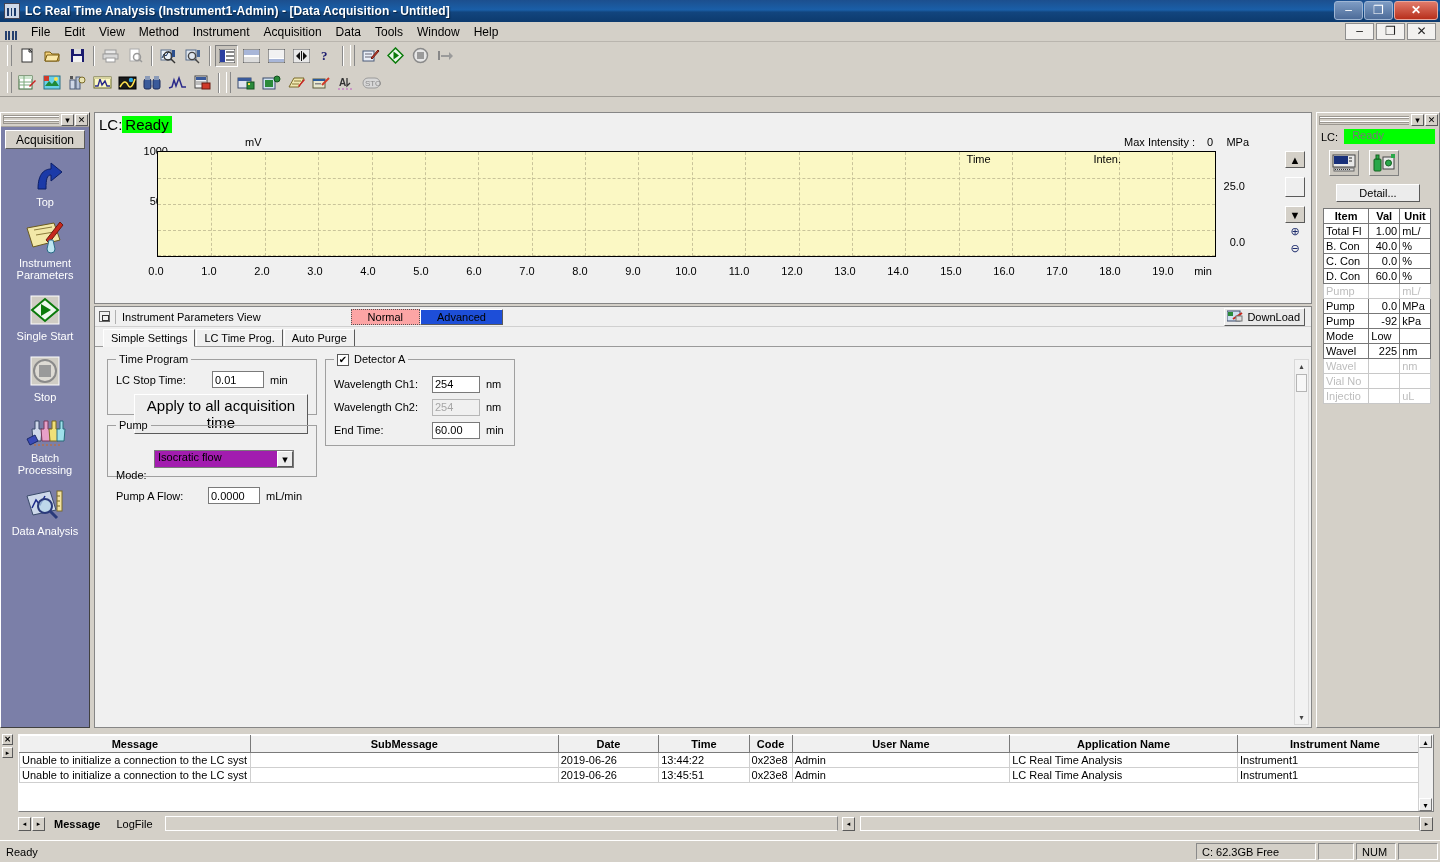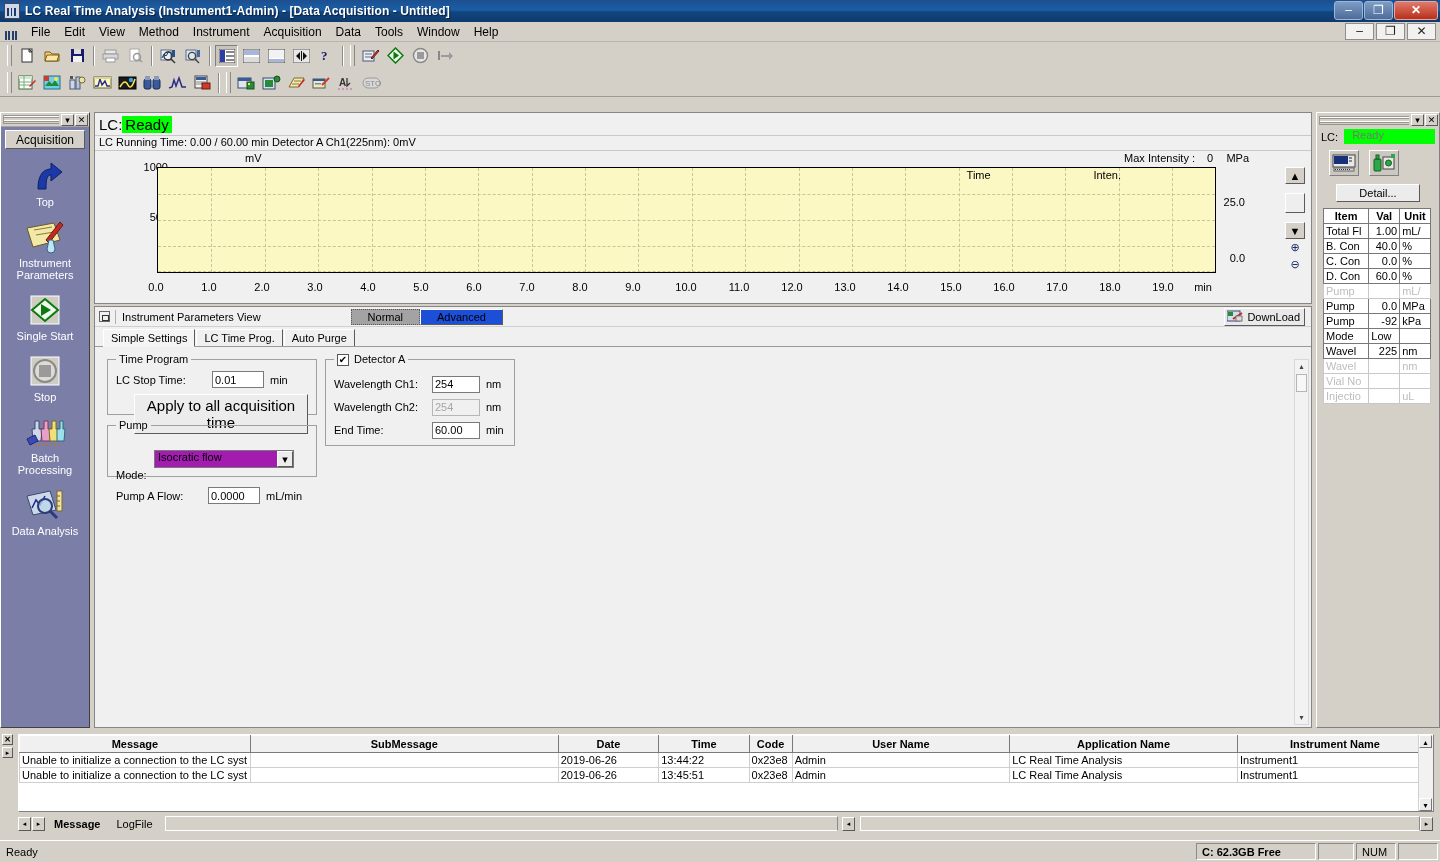--- a/index.html
+++ b/index.html
@@ -147,21 +147,21 @@
     position: absolute; left: 94px; top: 196px; right: 128px; bottom: 110px;
     background: #f0f0f0; border: 1px solid #868686;
   }
   .params-head { height: 20px; display:flex; align-items:center; padding-left:4px; border-bottom:1px solid #d0d0d0;}
   .collapse-box { width:11px; height:11px; border:1px solid #666; background:#f0f0f0; position:relative; margin-right:5px;}
   .collapse-box:after{content:""; position:absolute; left:2px; top:3px; width:5px; height:4px; border:1px solid #333;}
   .params-head .sep { width:1px; height:14px; background:#b0b0b0; margin-right:6px;}
   .mode-tabs { margin-left: 90px; display:flex; }
   .mode-tab { padding: 1px 16px; font-size:11px; background:#1d4ed8; border:1px solid #fff;
     border-right-color:#5a5a5a; border-bottom-color:#5a5a5a; }
-  .mode-tab.sel { background:#a3a3a3; border:1px dotted #555; }
+  .mode-tab.sel { background:#fca5a5; border:1px dotted #555; }
   .dl-btn { margin-left:auto; margin-right:6px; display:flex; align-items:center; gap:2px;
      padding:1px 4px 1px 2px; background:#e9e9e9; border:1px solid #fff;
      border-right-color:#5a5a5a; border-bottom-color:#5a5a5a; font-size:11px;}
   .tabs-row { height: 20px; display:flex; align-items:flex-end; padding-left:8px; border-bottom:1px solid #9a9a9a;}
   .ptab { padding: 2px 7px; font-size:11px; background:#f0f0f0;
      border:1px solid #fff; border-bottom:none; border-right-color:#5a5a5a; margin-right:1px;}
   .ptab.sel { background:#f4f4f4; border-bottom:1px solid #f4f4f4; position:relative; top:1px;}
 
   fieldset.grp { border: 1px solid #a0a0a0; margin:0; padding: 6px 8px 8px 8px; position:absolute; }
   fieldset.grp legend { font-size: 11px; padding: 0 3px; }
@@ -601,21 +601,20 @@
         </div>
 
       </div>
     </div>
 
     <div class="chrom">
       <div class="chrom-status">
         <span>LC:</span>
           <span class="ready">Ready</span>
       </div>
-      <div class="chrom-runinfo">LC Running Time: 0.00 / 60.00 min  Detector A Ch1(225nm): 0mV</div>
       <div class="chrom-body">
 
         <span class="unit-mv" style="left:150px; top:1px;">mV</span>
         <span class="maxint" style="right:116px; top:1px;">Max Intensity :</span>
         <span class="maxint" style="right:98px; top:1px;">0</span>
         <span class="maxint" style="right:62px; top:1px;">MPa</span>
 
         <span class="ylab" style="top:10px;">1000</span>
         <span class="ylab" style="top:60px;">500</span>
         <span class="ylab" style="top:110px;">0</span>
@@ -945,19 +944,19 @@
         <div class="lt-nav" style="margin-left:4px;">◂</div>
         <div class="lt-rest" style="flex:0 0 560px;"></div>
         <div class="lt-nav">▸</div>
       </div>
     </div>
 
   </div>
 
   <div class="statusbar">
     <div class="sb-main">Ready</div>
-    <div class="sb-cell" style="width:120px;font-weight:bold;">C: 62.3GB Free</div>
+    <div class="sb-cell" style="width:120px;">C: 62.3GB Free</div>
     <div class="sb-cell" style="width:36px;"></div>
     <div class="sb-cell" style="width:40px;">NUM</div>
     <div class="sb-cell" style="width:40px;"></div>
   </div>
 
 </div>
 
 </body></html>

